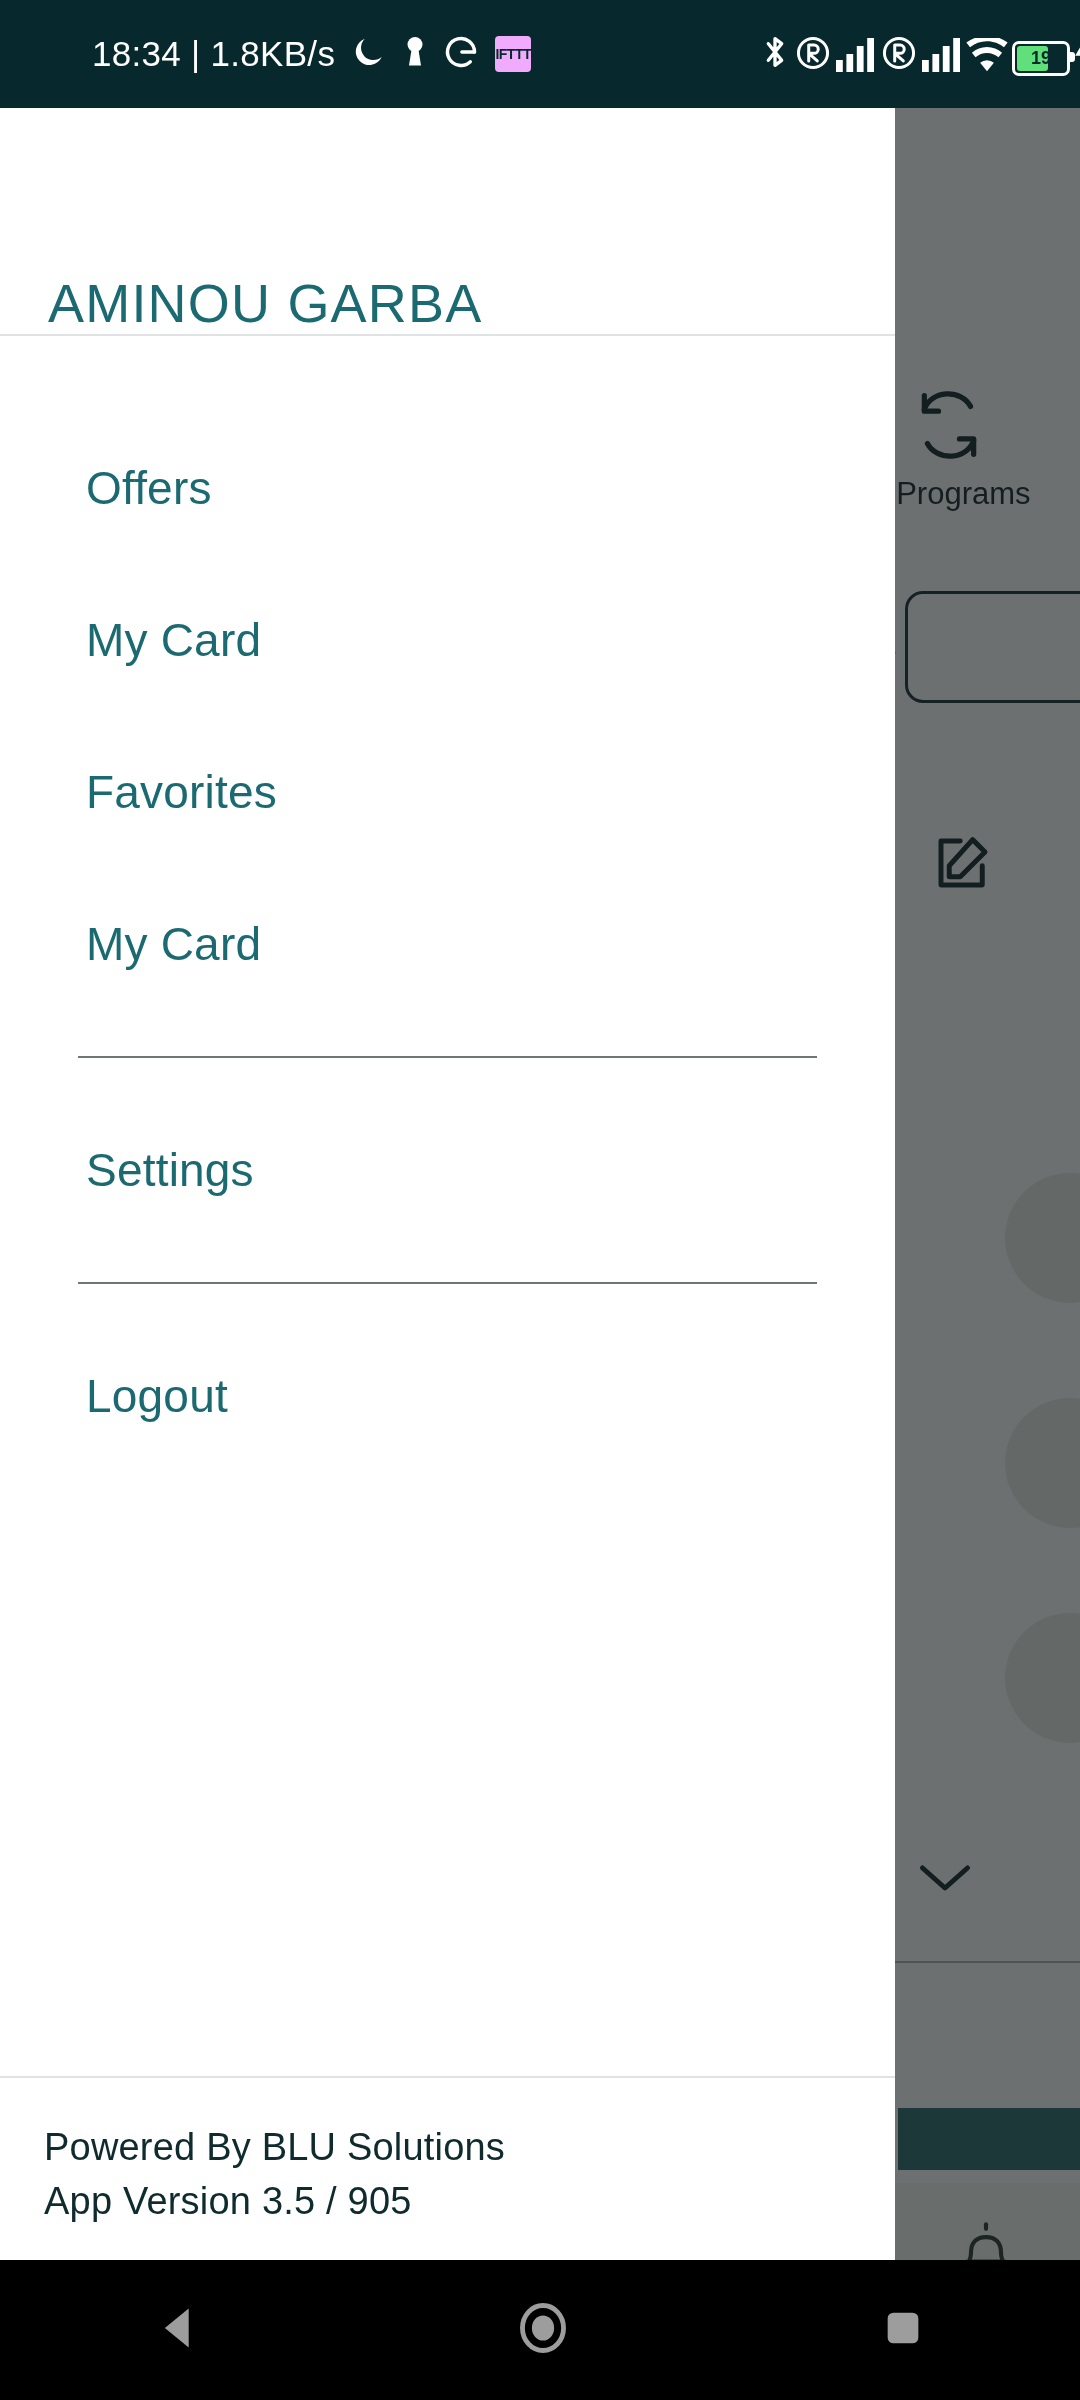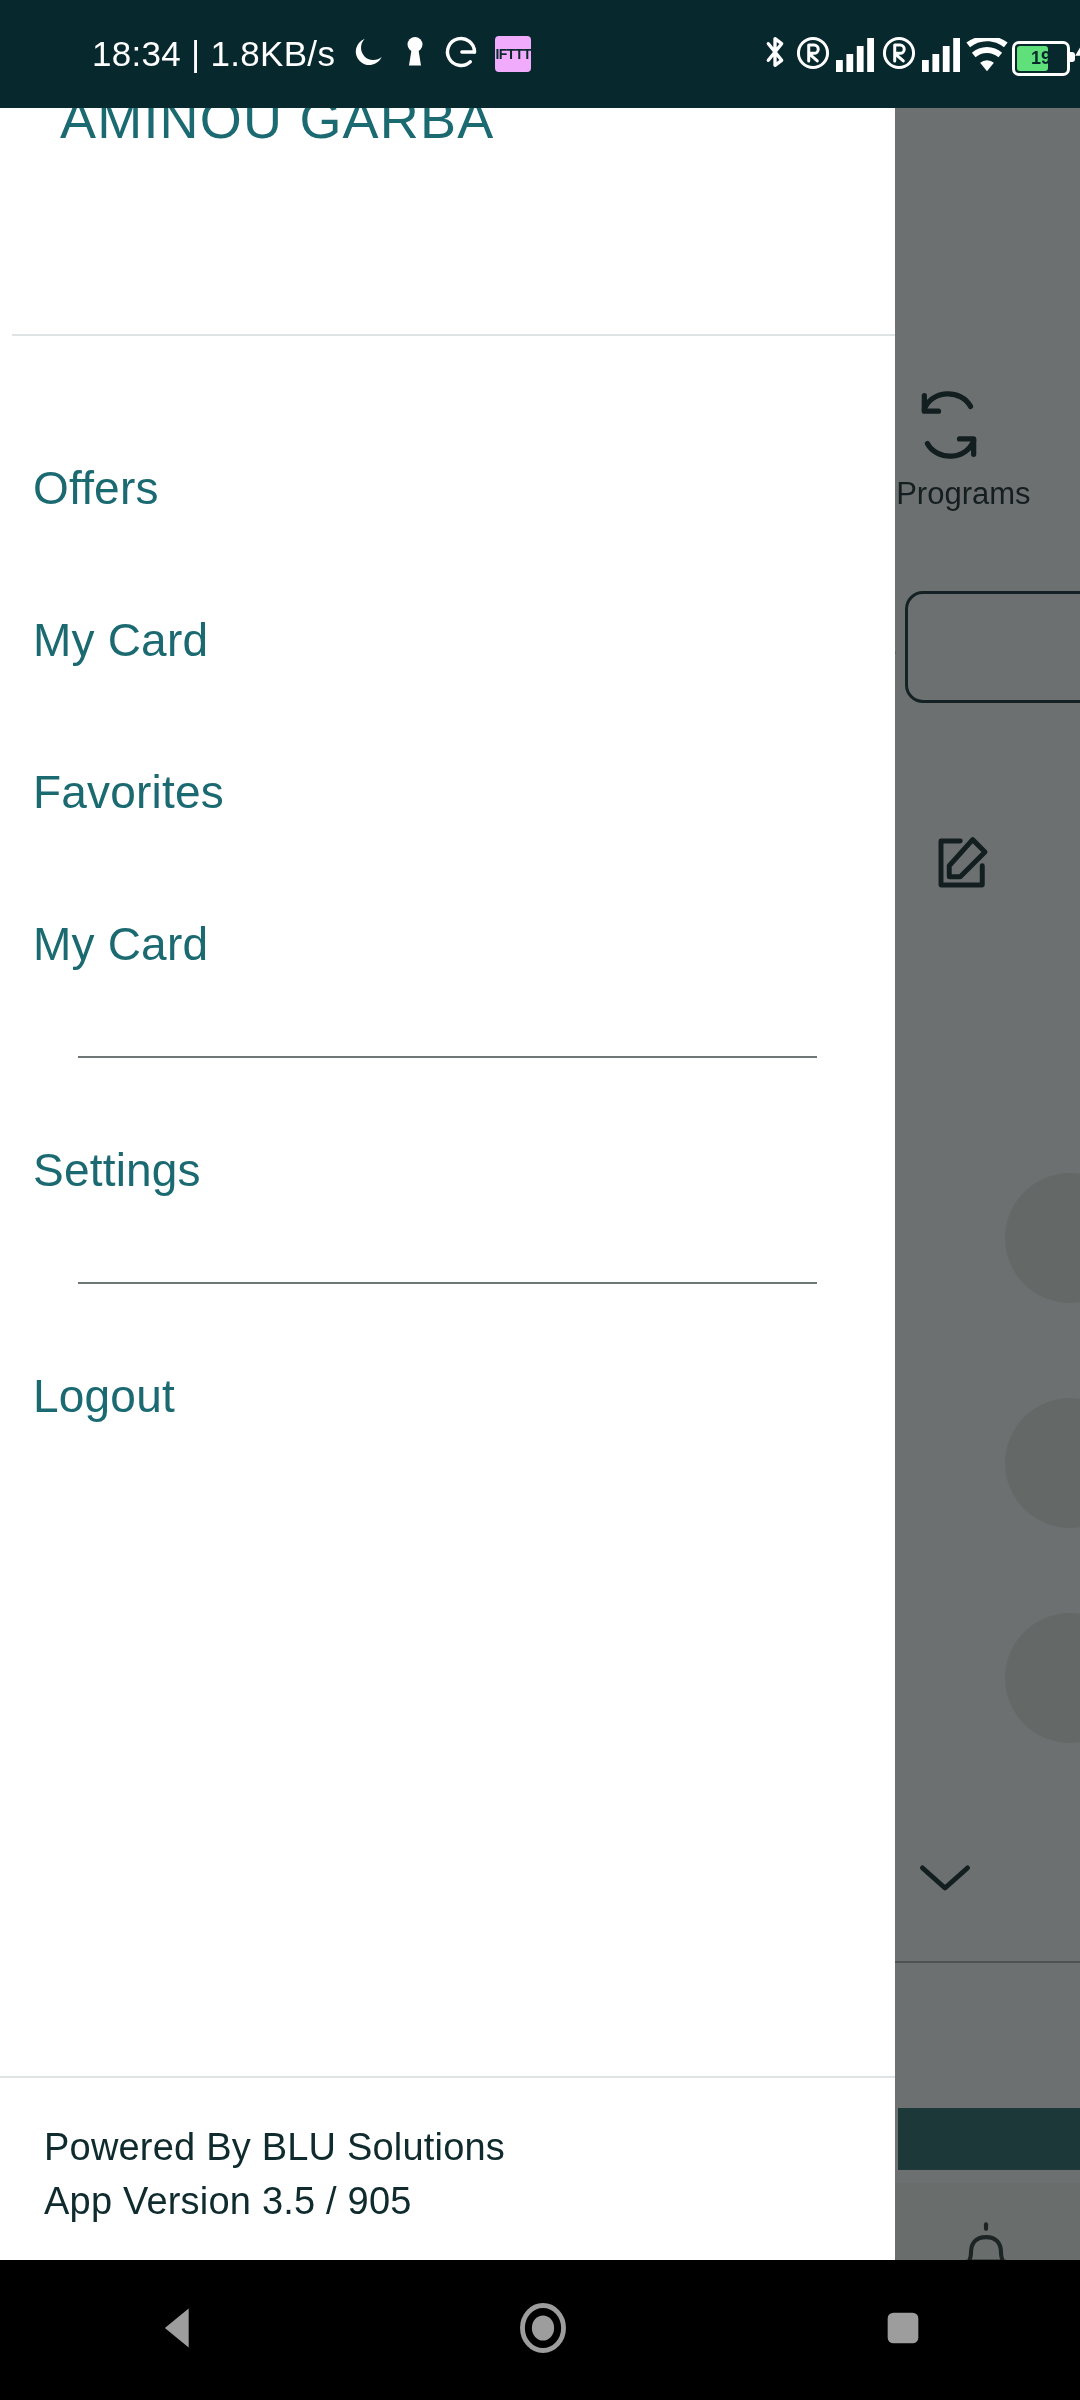--- a/index.html
+++ b/index.html
@@ -176,39 +176,38 @@
     height: 2172px;
     background: #ffffff;
     z-index: 20;
     display: flex;
     flex-direction: column;
   }
   #drawer-header {
     height: 248px;
     border-bottom: 2px solid #dfe3e3;
     display: flex;
-    align-items: flex-start;
+    align-items: flex-end;
     box-sizing: border-box;
-    margin-left: 12px;
   }
   #drawer-user-name {
     padding-left: 48px;
     color: #1b6a72;
     font-size: 54px;
     letter-spacing: 1.2px;
     font-weight: 400;
   }
   #drawer-body {
     flex: 1;
     padding-top: 76px;
     overflow: hidden;
   }
   .menu-item {
     display: block;
-    padding-left: 33px;
+    padding-left: 86px;
     color: #1b6a72;
     font-size: 46px;
     font-weight: 400;
     height: 152px;
     line-height: 152px;
     letter-spacing: 0.2px;
     cursor: pointer;
     white-space: nowrap;
   }
   .menu-divider {

